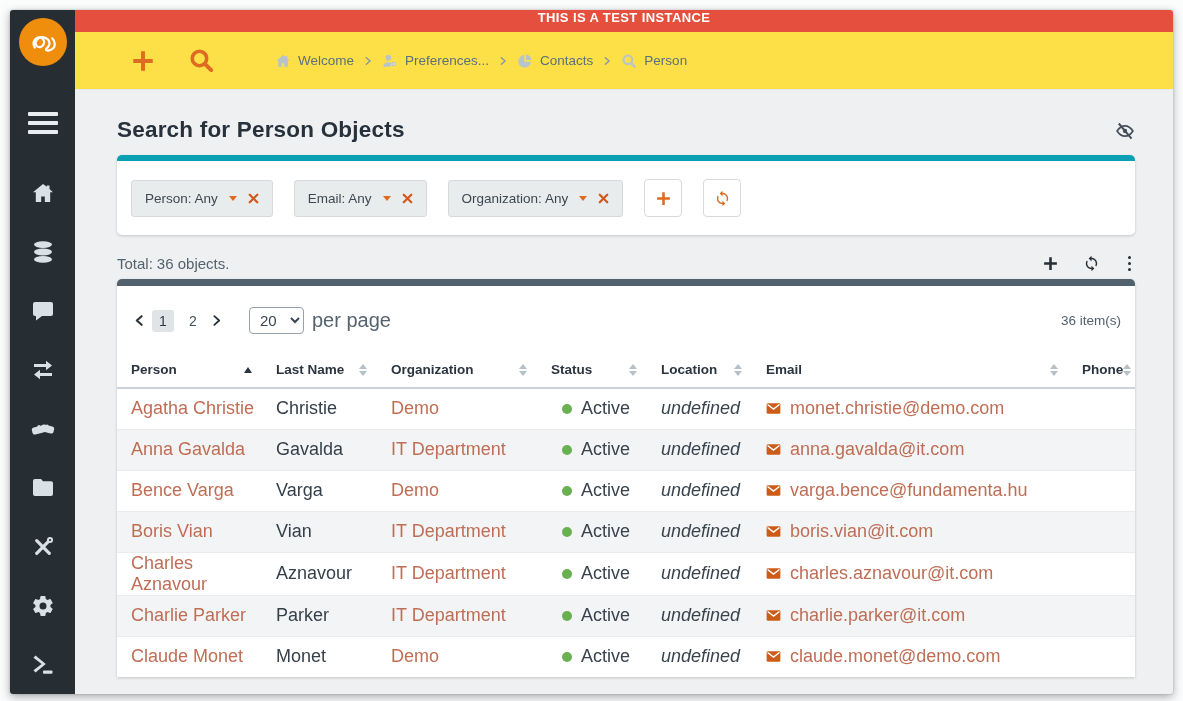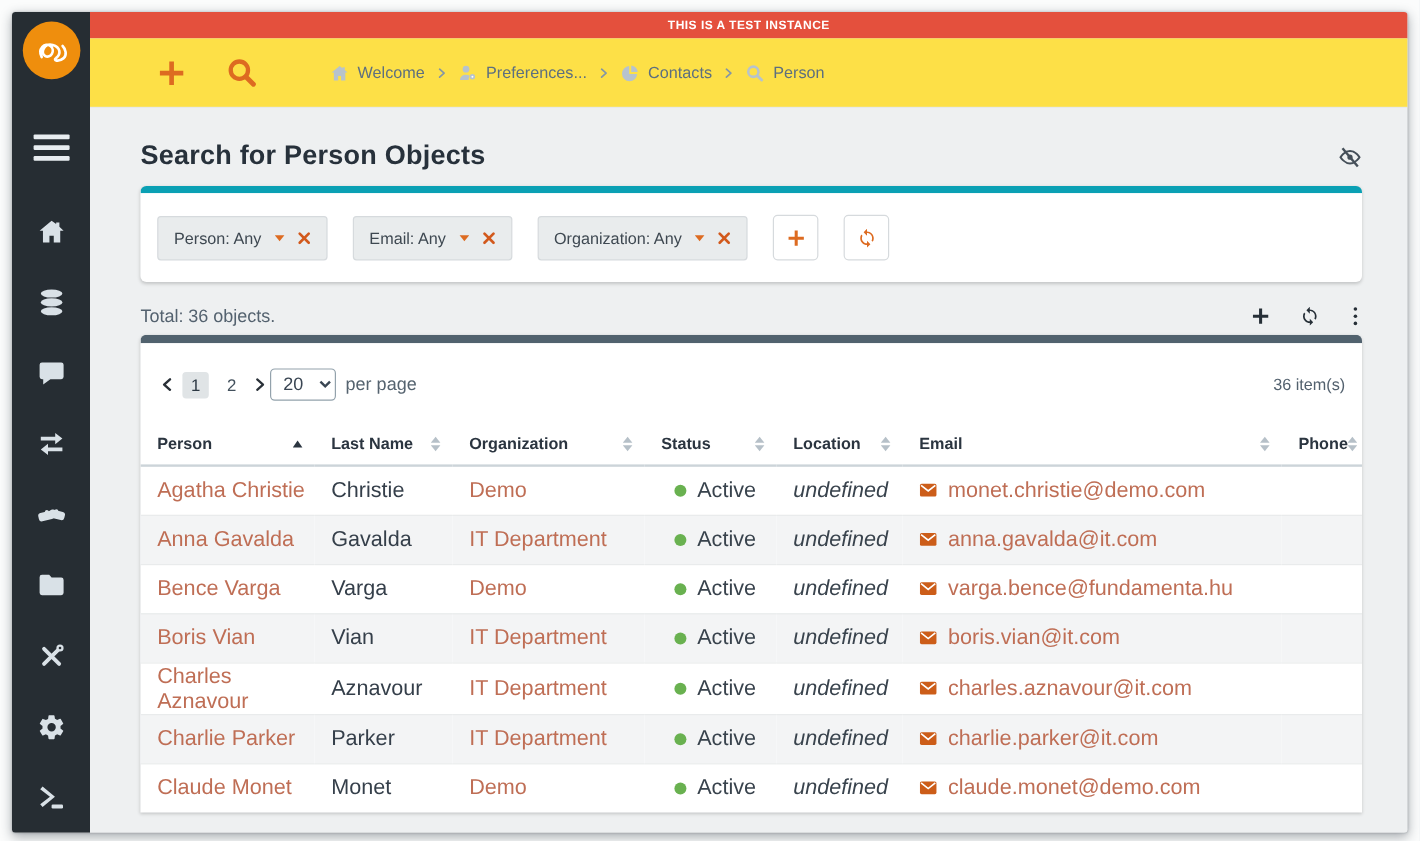--- a/index.html
+++ b/index.html
@@ -27,22 +27,22 @@
     margin-top:8px; flex:0 0 auto; display:flex; align-items:center; justify-content:center;
   }
   .hamburger { margin-top:46px; display:flex; flex-direction:column; gap:5px; cursor:pointer; }
   .hamburger span { width:30px; height:4px; background:#e8edf1; border-radius:1px; }
   .nav { margin-top:47px; display:flex; flex-direction:column; align-items:center; gap:35px; }
   .nav-item { width:28px; height:24px; display:flex; align-items:center; justify-content:center; color:#d9e1e7; cursor:pointer; }
   .nav-item svg { width:24px; height:24px; }
   
   .banner {
     position:absolute; left:65px; right:0; top:0; height:22px; background:#e4503d;
-    color:#fff; font-size:10px; font-weight:bold; letter-spacing:.4px;
-    display:flex; align-items:center; justify-content:center;
+    color:#fff; font-size:13px; font-weight:bold; letter-spacing:.4px;
+    display:flex; justify-content:center;
   }
   
   .topbar {
     position:absolute; left:65px; right:0; top:22px; height:58px; background:#fde047;
     display:flex; align-items:center; border-bottom:1px solid #e7e9ea;
   }
   .tb-icon { color:#dd6b21; cursor:pointer; display:flex; }
   .tb-plus { margin-left:55px; } .tb-plus svg { width:26px; height:26px; }
   .tb-search { margin-left:32px; } .tb-search svg { width:27px; height:27px; }
   .breadcrumb { margin-left:60px; display:flex; align-items:center; gap:9px; font-size:13.5px; color:#5d6f7f; }
@@ -91,25 +91,25 @@
     border-top:7px solid #51626e; box-shadow:0 1px 3px rgba(0,0,0,.18);
     overflow:hidden;
   }
   .pager { display:flex; align-items:center; padding:21px 14px 19px 14px; }
   .pg-chev { display:flex; color:#2a3138; cursor:pointer; padding:0 2px; }
   .pg-chev svg { width:13px; height:13px; }
   .page-num { min-width:22px; height:22px; margin:0 4px; display:flex; align-items:center; justify-content:center;
     font-size:14px; color:#42505c; cursor:pointer; border-radius:3px; }
   .page-num.active { background:#e0e4e6; color:#2c3843; }
   .size-select {
-    width:55px; height:27px; font-size:15px; color:#3a4653;
+    margin-left:24px; width:55px; height:27px; font-size:15px; color:#3a4653;
     border:1px solid #93a2ac; border-radius:4px; background:#fff; padding-left:6px;
     font-family:"Liberation Sans", sans-serif;
   }
-  .per-page { margin-left:8px; font-size:15px; color:#55636f; }
+  .per-page { margin-left:8px; font-size:20px; color:#55636f; }
   .items-count { margin-left:auto; font-size:13.5px; color:#53616e; }
   
   table { width:100%; border-collapse:collapse; table-layout:fixed; }
   th { padding:9px 6px 10px 14px; border-bottom:2px solid #ccd4d9; }
   .th-inner { display:flex; align-items:center; justify-content:space-between;
     font-size:13.5px; font-weight:bold; color:#2b3540; cursor:pointer; }
   .sort { display:flex; flex-direction:column; align-items:center; gap:2px; margin-right:4px; }
   .tri-up { width:0; height:0; border-left:4px solid transparent; border-right:4px solid transparent; border-bottom:5px solid #b6c0c8; }
   .tri-down { width:0; height:0; border-left:4px solid transparent; border-right:4px solid transparent; border-top:5px solid #b6c0c8; }
   .sort.active .tri-up { border-bottom-width:6px; border-bottom-color:#2b3540; border-left-width:4.5px; border-right-width:4.5px; }

